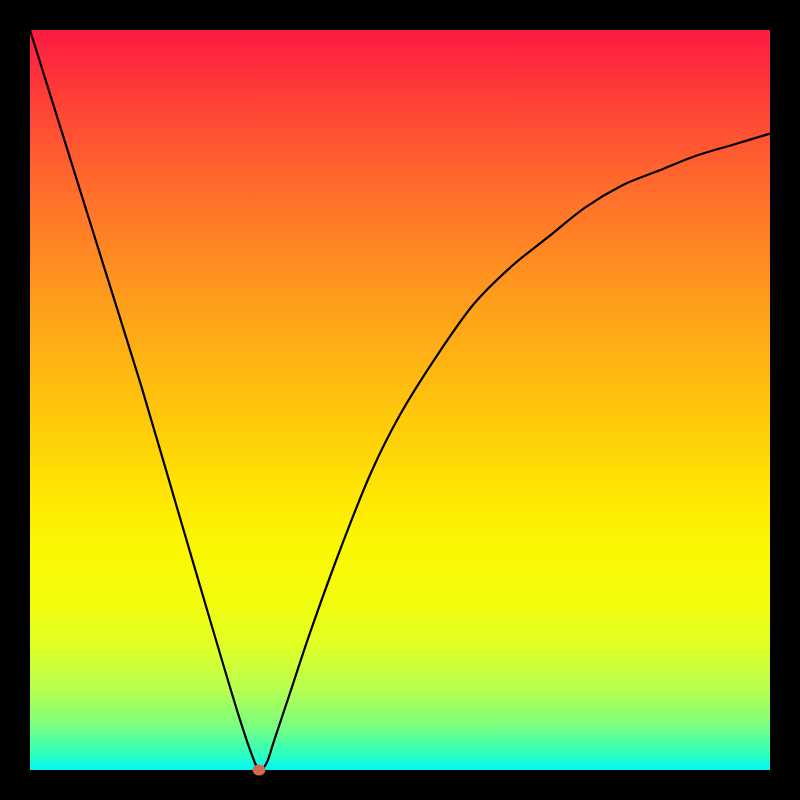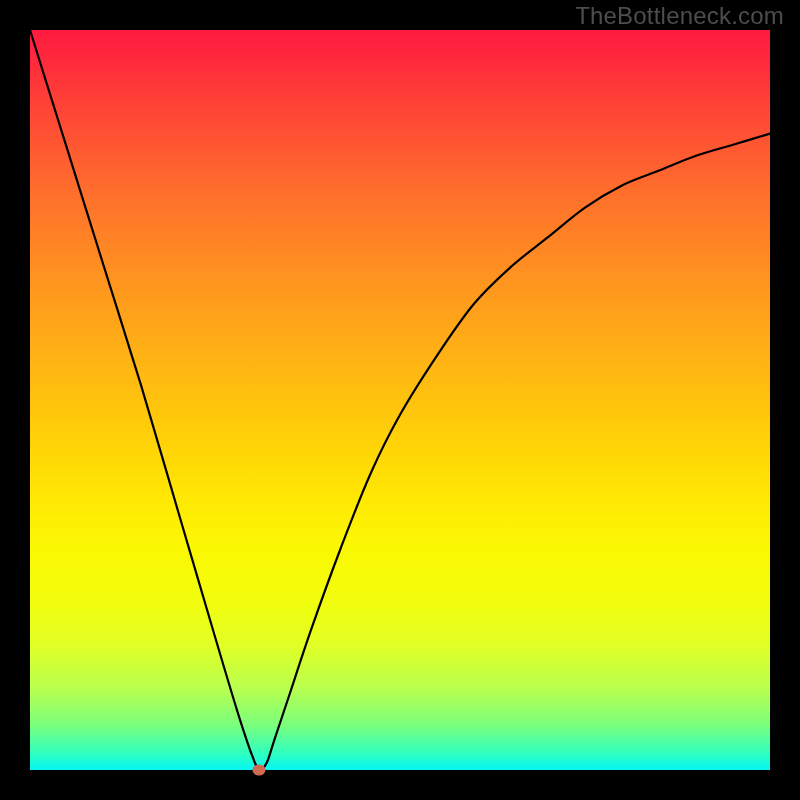--- a/index.html
+++ b/index.html
@@ -65,21 +65,20 @@
     background: #cf6a51;
     border-radius: 50%;
     transform: translate(-50%, -50%);
   }
 </style>
 </head>
 <body>
 
 <div class="frame">
 
-  <div class="watermark">TheBottleneck.com</div>
 
   <div class="plot-area">
 
     <svg class="curve" viewBox="0 0 740 740" preserveAspectRatio="none">
       <path id="curve-path" fill="none" stroke="#000" stroke-width="2.2" stroke-linecap="round" stroke-linejoin="round" d="M 0.00 0.00 C 6.17 19.73, 24.67 78.93, 37.00 118.40 C 49.33 157.87, 61.67 197.33, 74.00 236.80 C 86.33 276.27, 98.67 314.50, 111.00 355.20 C 123.33 395.90, 135.67 439.07, 148.00 481.00 C 160.33 522.93, 175.13 573.50, 185.00 606.80 C 194.87 640.10, 201.03 661.07, 207.20 680.80 C 213.37 700.53, 218.30 715.33, 222.00 725.20 C 225.70 735.07, 226.93 738.77, 229.40 740.00 C 231.87 741.23, 234.33 737.53, 236.80 732.60 C 239.27 727.67, 240.50 721.50, 244.20 710.40 C 247.90 699.30, 252.83 684.50, 259.00 666.00 C 265.17 647.50, 272.57 624.07, 281.20 599.40 C 289.83 574.73, 300.93 543.90, 310.80 518.00 C 320.67 492.10, 330.53 466.20, 340.40 444.00 C 350.27 421.80, 358.90 404.53, 370.00 384.80 C 381.10 365.07, 394.67 344.10, 407.00 325.60 C 419.33 307.10, 431.67 288.60, 444.00 273.80 C 456.33 259.00, 468.67 247.90, 481.00 236.80 C 493.33 225.70, 505.67 217.07, 518.00 207.20 C 530.33 197.33, 542.67 186.23, 555.00 177.60 C 567.33 168.97, 579.67 161.57, 592.00 155.40 C 604.33 149.23, 616.67 145.53, 629.00 140.60 C 641.33 135.67, 653.67 130.12, 666.00 125.80 C 678.33 121.48, 690.67 118.40, 703.00 114.70 C 715.33 111.00, 733.83 105.45, 740.00 103.60"></path>
     </svg>
 
     <div class="marker" id="min-marker" style="left: 229.4px; top: 740px;"></div>
   </div>
 

